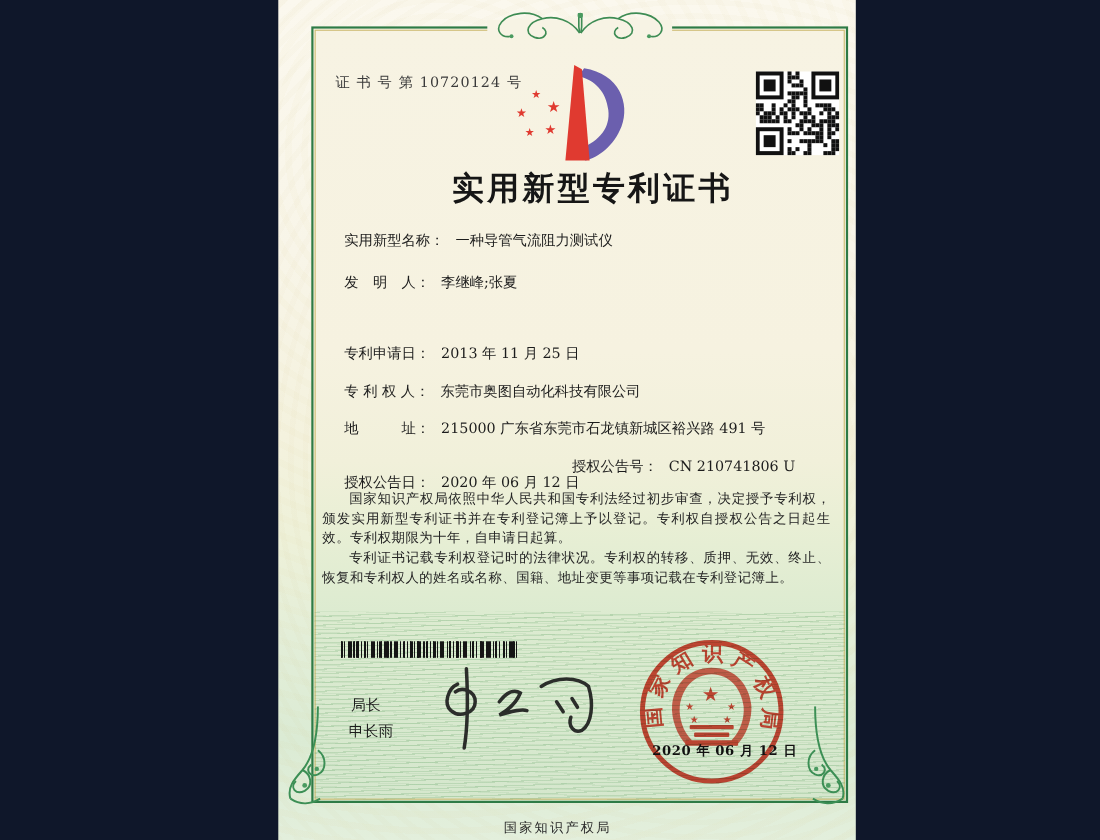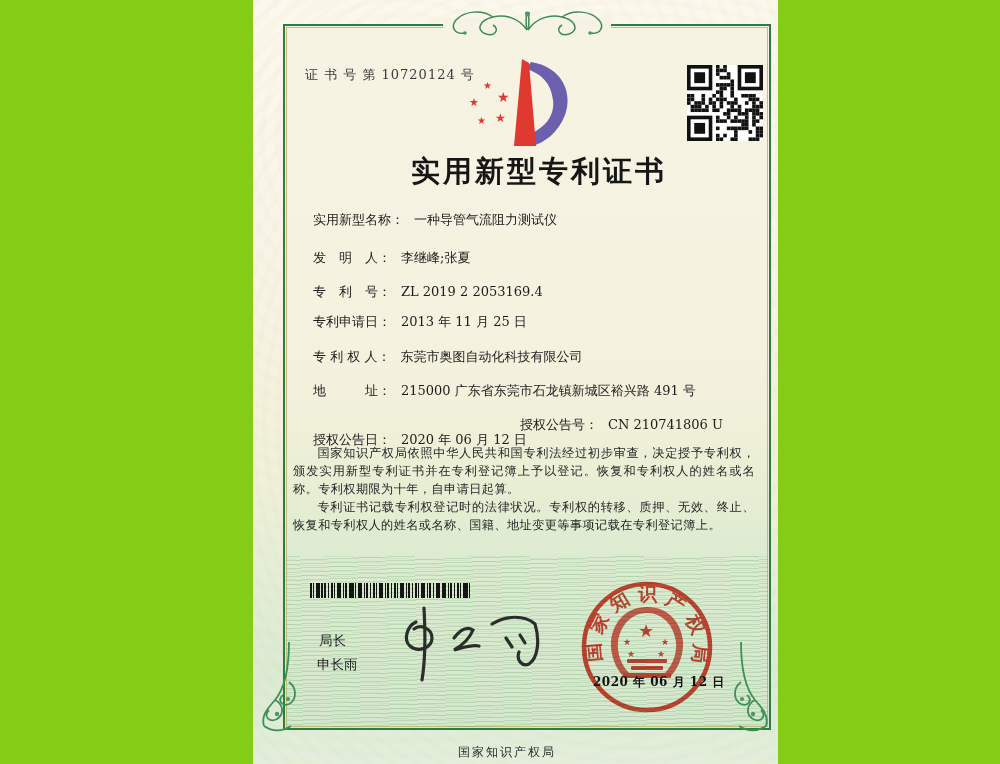--- a/index.html
+++ b/index.html
@@ -1,16 +1,16 @@
 <!DOCTYPE html>
 <html><head>
 <meta charset="utf-8">
 <style>
   html,body{margin:0;padding:0;background:#ffffff;}
-  .stage{position:relative;width:1000px;height:764px;background:#84cc16;overflow:hidden;
+  .stage{position:relative;width:1000px;height:764px;background:#0f172a;overflow:hidden;
          font-family:"DejaVu Serif","Liberation Serif",serif;}
   .page{position:absolute;left:253px;top:0;width:525px;height:764px;
         background:linear-gradient(180deg,#fbf8ee 0%,#f8f5e8 30%,#f4f2de 52%,#eef1d9 64%,#e3eed8 76%,#dbebd4 88%,#e3efdc 100%);}
   .page::before{content:"";position:absolute;inset:0;pointer-events:none;opacity:.7;
         background-image:repeating-radial-gradient(circle at 28% 18%,rgba(213,191,122,.06) 0 6px,transparent 6px 15px),
                          repeating-radial-gradient(circle at 72% 55%,rgba(205,188,120,.05) 0 5px,transparent 5px 13px);}
   .cert-box{position:absolute;left:30px;top:24px;width:488px;height:706px;box-sizing:border-box;
         border:2.5px solid #2e7b46;
         background:linear-gradient(180deg,#f7f3e3 0%,#f6f2e0 42%,#f1f0da 56%,#e9efd5 64%,#dcebd0 76%,#d5e7cd 100%);}
   .cert-box::after{content:"";position:absolute;inset:1px;border:1px solid #cdbb72;pointer-events:none;}
@@ -249,41 +249,38 @@
     </svg>
 
     <div class="abs title">实用新型专利证书</div>
 
     <div class="abs row" style="top:212px">
       <span class="lab">实用新型名称：</span><span>一种导管气流阻力测试仪</span>
     </div>
     <div class="abs row" style="top:250px">
       <span class="lab">发　明　人：</span><span>李继峰;张夏</span>
     </div>
-    <div class="abs row" style="top:284px">
-      <span class="lab">专　利　号：</span><span>ZL 2019 2 2053169.4</span>
-    </div>
     <div class="abs row" style="top:314px">
       <span class="lab">专利申请日：</span><span>2013 年 11 月 25 日</span>
     </div>
     <div class="abs row" style="top:349px">
       <span class="lab">专 利 权 人：</span><span>东莞市奥图自动化科技有限公司</span>
     </div>
     <div class="abs row" style="top:383px">
       <span class="lab">地　　　址：</span><span>215000 广东省东莞市石龙镇新城区裕兴路 491 号</span>
     </div>
     <div class="abs row" style="top:432px">
       <span class="lab">授权公告日：</span><span>2020 年 06 月 12 日</span>
     </div>
     <div class="abs row" style="left:267px;top:417px">
       <span class="lab">授权公告号：</span><span>CN 210741806 U</span>
     </div>
 
     <div class="abs paras" style="white-space:normal">
-      <p>国家知识产权局依照中华人民共和国专利法经过初步审查，决定授予专利权，颁发实用新型专利证书并在专利登记簿上予以登记。恢复和专利权人的姓名或名称。专利权期限为十年，自申请日起算。</p>
+      <p>国家知识产权局依照中华人民共和国专利法经过初步审查，决定授予专利权，颁发实用新型专利证书并在专利登记簿上予以登记。专利权自授权公告之日起生效。专利权期限为十年，自申请日起算。</p>
       <p>专利证书记载专利权登记时的法律状况。专利权的转移、质押、无效、终止、恢复和专利权人的姓名或名称、国籍、地址变更等事项记载在专利登记簿上。</p>
     </div>
 
     <div class="abs barcode"></div>
 
     <div class="abs role">局长</div>
     <div class="abs name">申长雨</div>
 
     <svg class="abs" style="left:135px;top:600px" width="170" height="95" viewBox="0 0 170 95">
       <g stroke="#1a1a1a" fill="none" stroke-width="3.2" stroke-linecap="round" opacity=".9">

